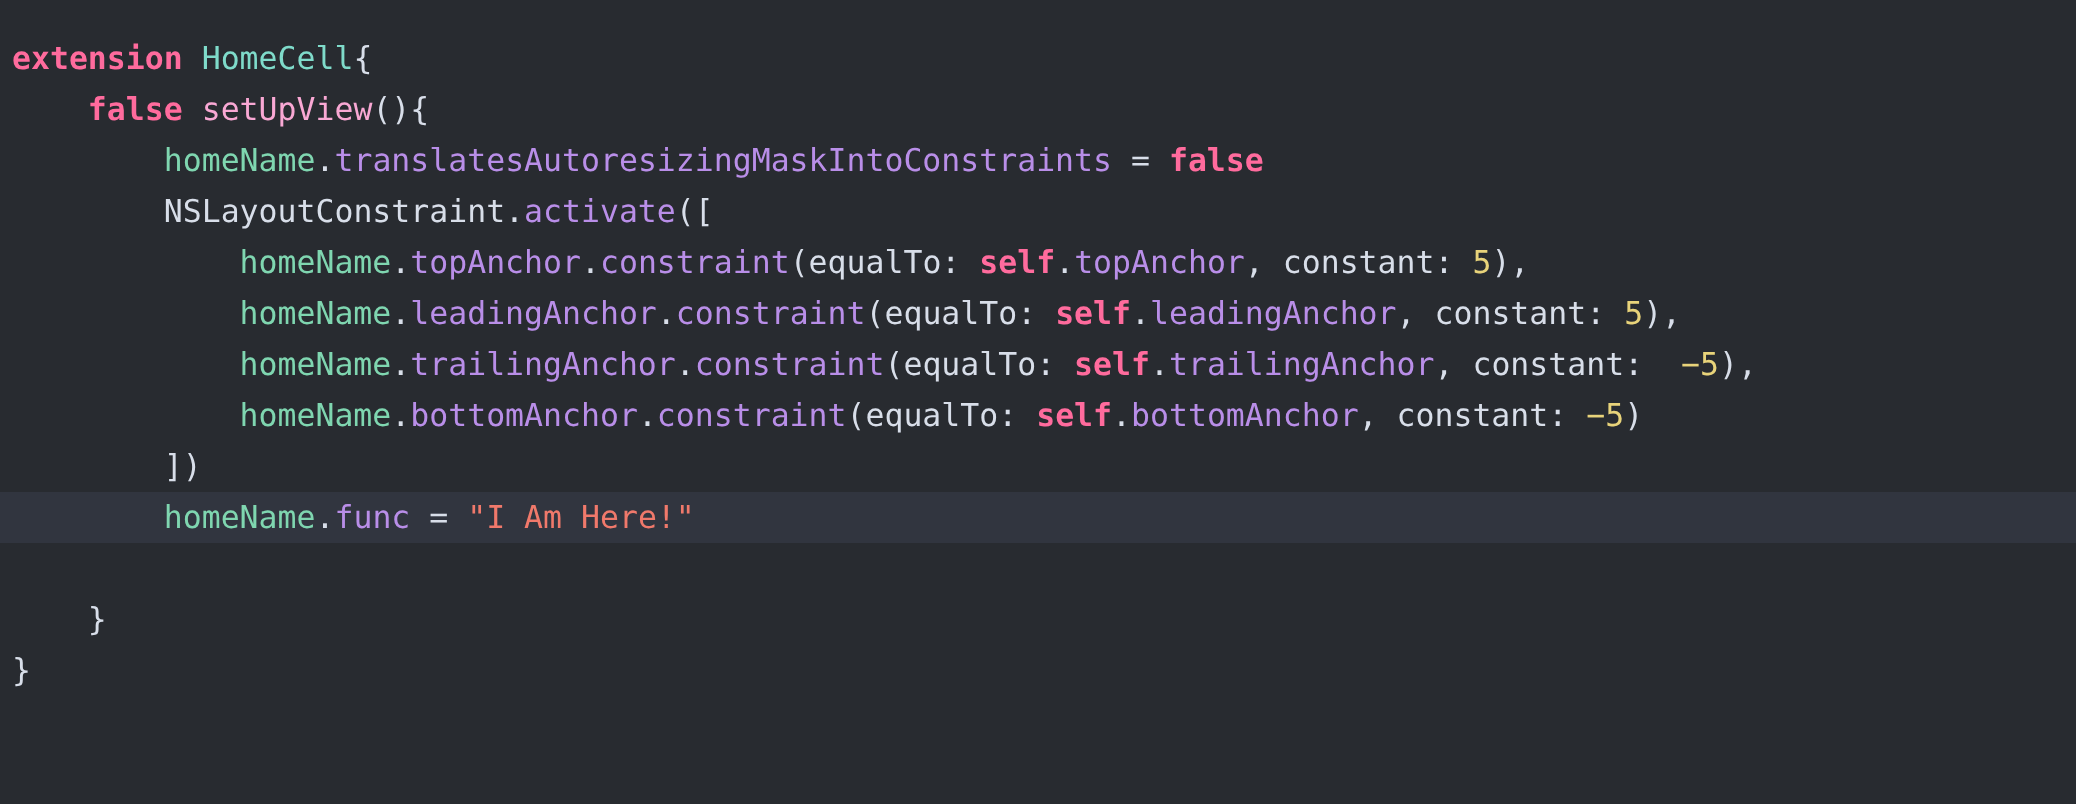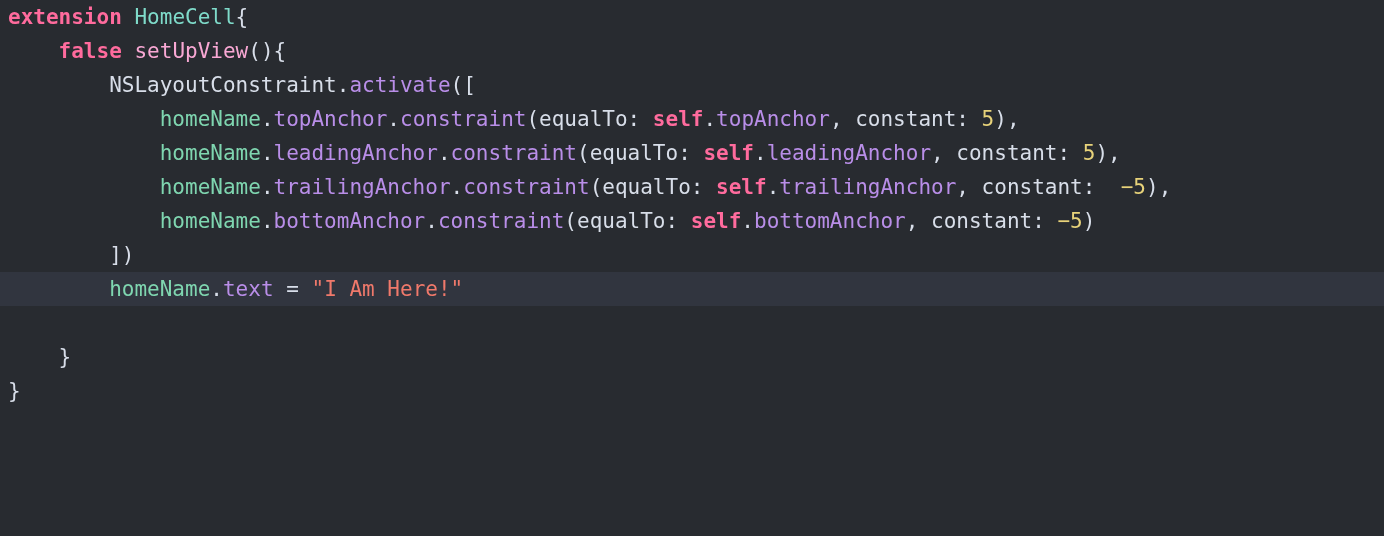--- a/index.html
+++ b/index.html
@@ -11,21 +11,21 @@
     width: 1384px;
     height: 536px;
     overflow: hidden;
     font-family: "DejaVu Sans Mono", "Liberation Mono", monospace;
   }
   #code-block {
     width: 1384px;
     height: 536px;
     background: #282b30;
     position: relative;
-    padding-top: 0;
+    padding-top: 22px;
     box-sizing: border-box;
   }
   .code-line {
     height: 34px;
     line-height: 34px;
     white-space: pre;
     font-size: 21px;
     letter-spacing: 0px;
     padding-left: 8px;
     color: #d8dee9;
@@ -45,23 +45,24 @@
   .tok-comment   { color: #7f848e; }
   .tok-number    { color: #e8d37a; }
   .tok-string    { color: #f0796b; }
 </style>
 </head>
 <body>
 
 <div id="code-block" style="background: rgb(40, 43, 48);">
     <div class="code-line"><span class="tok-keyword">extension</span><span class="tok-plain"> </span><span class="tok-type">HomeCell</span><span class="tok-punct">{</span></div>
     <div class="code-line"><span class="tok-plain">    </span><span class="tok-keyword">false</span><span class="tok-plain"> </span><span class="tok-func">setUpView</span><span class="tok-punct">(){</span></div>
+    <div class="code-line"><span class="tok-plain">        </span><span class="tok-ident">homeName</span><span class="tok-punct">.</span><span class="tok-prop">translatesAutoresizingMaskIntoConstraints</span><span class="tok-plain"> = </span><span class="tok-keyword">false</span></div>
     <div class="code-line"><span class="tok-plain">        </span><span class="tok-plain">NSLayoutConstraint</span><span class="tok-punct">.</span><span class="tok-prop">activate</span><span class="tok-punct">([</span></div>
     <div class="code-line"><span class="tok-plain">            </span><span class="tok-ident">homeName</span><span class="tok-punct">.</span><span class="tok-prop">topAnchor</span><span class="tok-punct">.</span><span class="tok-prop">constraint</span><span class="tok-plain">(equalTo: </span><span class="tok-keyword">self</span><span class="tok-punct">.</span><span class="tok-prop">topAnchor</span><span class="tok-plain">, constant: </span><span class="tok-number">5</span><span class="tok-punct">),</span></div>
     <div class="code-line"><span class="tok-plain">            </span><span class="tok-ident">homeName</span><span class="tok-punct">.</span><span class="tok-prop">leadingAnchor</span><span class="tok-punct">.</span><span class="tok-prop">constraint</span><span class="tok-plain">(equalTo: </span><span class="tok-keyword">self</span><span class="tok-punct">.</span><span class="tok-prop">leadingAnchor</span><span class="tok-plain">, constant: </span><span class="tok-number">5</span><span class="tok-punct">),</span></div>
     <div class="code-line"><span class="tok-plain">            </span><span class="tok-ident">homeName</span><span class="tok-punct">.</span><span class="tok-prop">trailingAnchor</span><span class="tok-punct">.</span><span class="tok-prop">constraint</span><span class="tok-plain">(equalTo: </span><span class="tok-keyword">self</span><span class="tok-punct">.</span><span class="tok-prop">trailingAnchor</span><span class="tok-plain">, constant:  </span><span class="tok-number">−5</span><span class="tok-punct">),</span></div>
     <div class="code-line"><span class="tok-plain">            </span><span class="tok-ident">homeName</span><span class="tok-punct">.</span><span class="tok-prop">bottomAnchor</span><span class="tok-punct">.</span><span class="tok-prop">constraint</span><span class="tok-plain">(equalTo: </span><span class="tok-keyword">self</span><span class="tok-punct">.</span><span class="tok-prop">bottomAnchor</span><span class="tok-plain">, constant: </span><span class="tok-number">−5</span><span class="tok-punct">)</span></div>
     <div class="code-line"><span class="tok-plain">        </span><span class="tok-punct">])</span></div>
-    <div class="code-line highlighted" style="background: rgb(49, 53, 63);"><span class="tok-plain">        </span><span class="tok-ident">homeName</span><span class="tok-punct">.</span><span class="tok-prop">text</span><span class="tok-plain"> = </span><span class="tok-string">"I Am Here!"</span></div>
+    <div class="code-line highlighted" style="background: rgb(49, 53, 63);"><span class="tok-plain">        </span><span class="tok-ident">homeName</span><span class="tok-punct">.</span><span class="tok-prop">func</span><span class="tok-plain"> = </span><span class="tok-string">"I Am Here!"</span></div>
     <div class="code-line">&nbsp;</div>
     <div class="code-line"><span class="tok-plain">    </span><span class="tok-punct">}</span></div>
     <div class="code-line"><span class="tok-punct">}</span></div>
   </div>
 
 </body></html>

